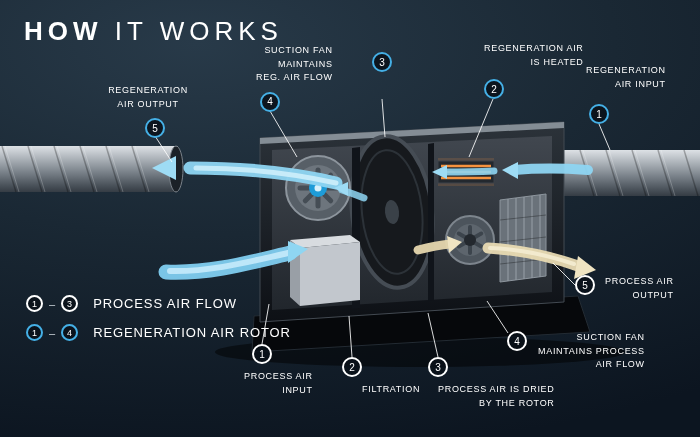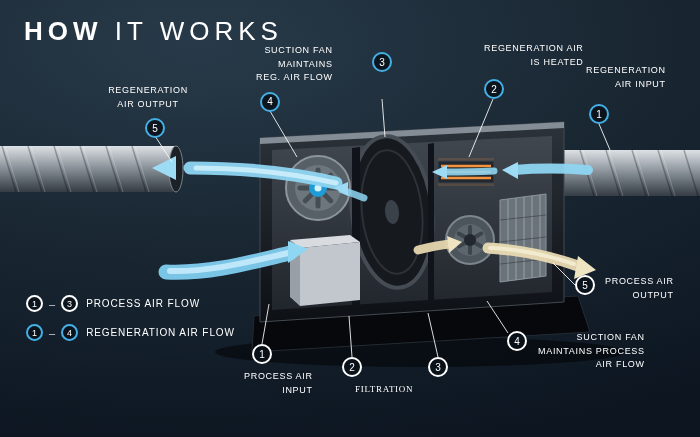--- a/index.html
+++ b/index.html
@@ -26,21 +26,21 @@
     display:flex; align-items:center; justify-content:center;
     font-size:10px; color:#fff; background:rgba(9,17,25,0.85);
     border:2px solid #ffffff;
   }
   .num.reg { border-color:#45b0e6; }
   .num.sm { width:17px; height:17px; font-size:9px; }
   .legend { position:absolute; left:26px; top:283px; }
   .legend-title { font-size:12.5px; letter-spacing:1.6px; color:#fff; }
   .legend-row { display:flex; align-items:center; margin-top:12px; }
   .legend-row .dash { margin:0 6px; font-size:11px; color:#cfd6dc; }
-  .legend-label { margin-left:8px; font-size:10px; letter-spacing:0.9px; color:#fff; }
+  .legend-label { margin-left:15px; font-size:13px; letter-spacing:0.9px; color:#fff; }
 </style>
 </head>
 <body>
 
 <div class="stage">
 
   <svg class="art" viewBox="0 0 700 437">
     <defs>
       <linearGradient id="gDuct" x1="0" x2="0" y1="0" y2="1">
         <stop offset="0" stop-color="#dde1e5"></stop>
@@ -260,25 +260,27 @@
   </div>
 
   <div class="callout col" style="left:244px; top:344px; width:100px; align-items:flex-start;">
     <div class="num" style="margin-left:8px;">1</div>
     <div class="label" style="margin-top:6px;">PROCESS AIR
 INPUT</div>
   </div>
 
   <div class="callout col" style="left:342px; top:357px; width:100px; align-items:flex-start;">
     <div class="num">2</div>
-    <div class="label" style="margin-top:6px; margin-left:13px;font-family:Liberation Serif, serif;">FILTRATION</div>
+    <div class="label" style="margin-top:6px; margin-left:20px;">FILTRATION</div>
   </div>
 
   <div class="callout col" style="left:428px; top:357px; width:130px; align-items:flex-start;">
     <div class="num">3</div>
+    <div class="label" style="margin-top:6px; margin-left:10px;">PROCESS AIR IS DRIED
+BY THE ROTOR</div>
   </div>
 
   <div class="callout row" style="left:507px; top:331px; align-items:flex-start;">
     <div class="num">4</div>
     <div class="label" style="margin-left:11px;">SUCTION FAN
 MAINTAINS PROCESS
 AIR FLOW</div>
   </div>
 
   <div class="callout row" style="left:575px; top:275px; align-items:flex-start;">
@@ -291,17 +293,17 @@
     <div class="legend-row">
       <span class="num sm">1</span>
       <span class="dash">–</span>
       <span class="num sm">3</span>
       <span class="legend-label">PROCESS AIR FLOW</span>
     </div>
     <div class="legend-row">
       <span class="num sm reg">1</span>
       <span class="dash">–</span>
       <span class="num sm reg">4</span>
-      <span class="legend-label">REGENERATION AIR FLOW</span>
+      <span class="legend-label">REGENERATION AIR ROTOR</span>
     </div>
   </div>
 
 </div>
 
 </body></html>

